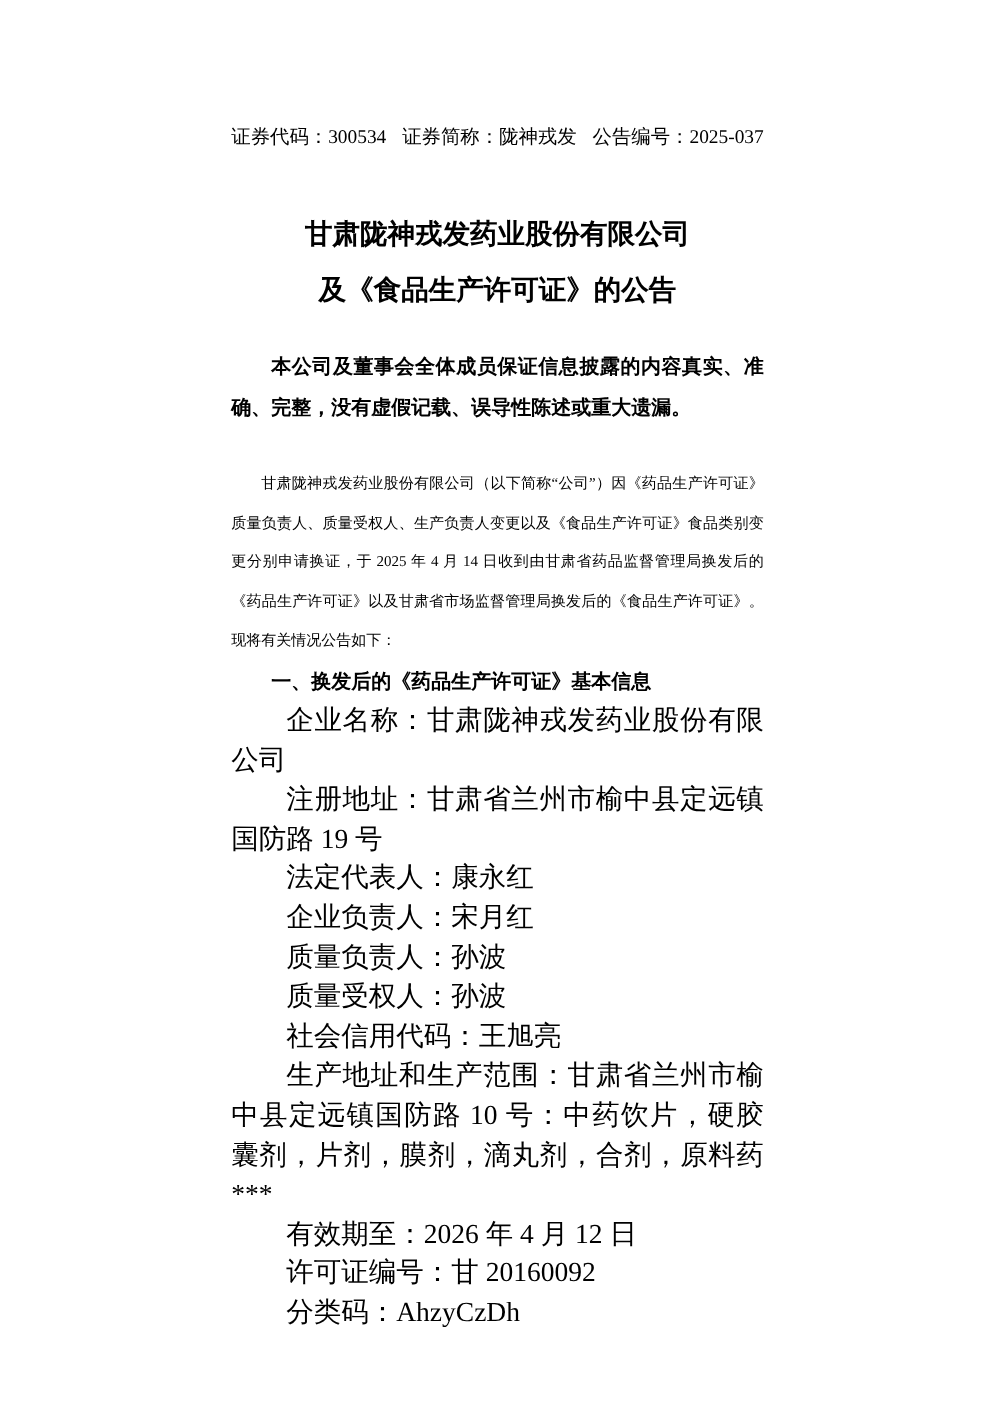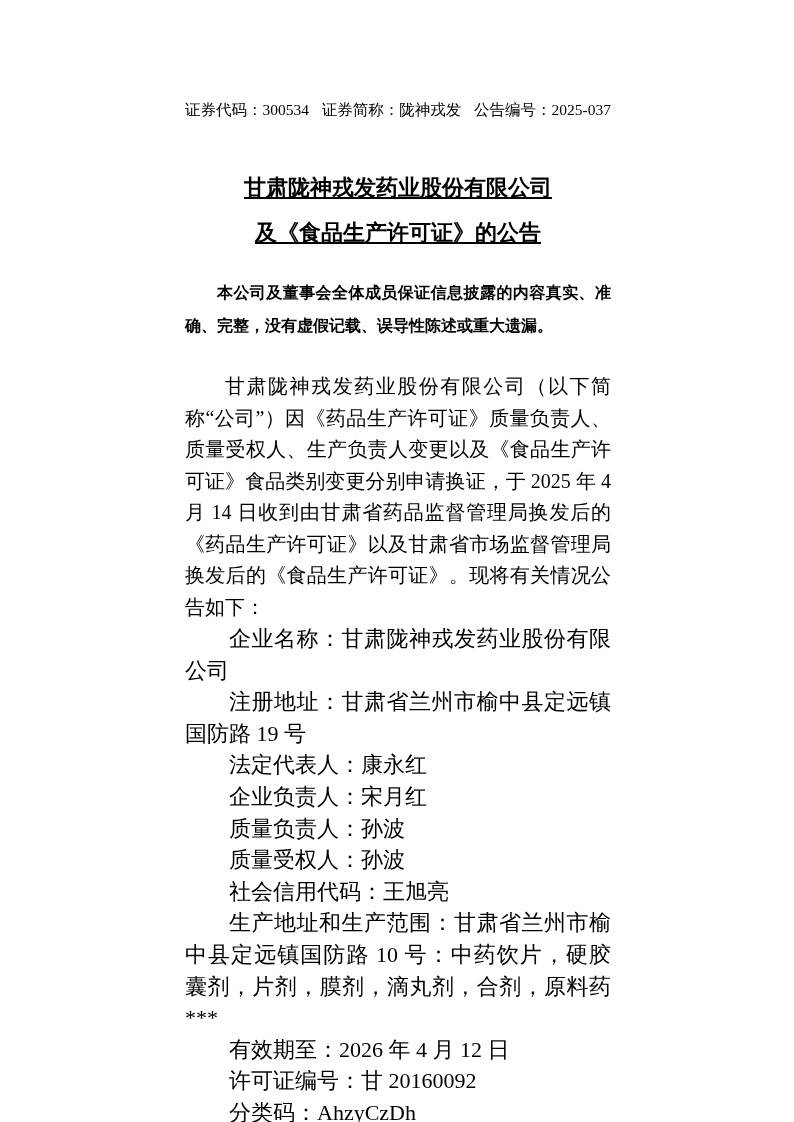--- a/index.html
+++ b/index.html
@@ -31,34 +31,33 @@
   .title-block {
     margin-top: 45px;
     text-align: center;
     font-family: "DejaVu Sans", "Liberation Sans", sans-serif;
     font-weight: bold;
     font-size: 22px;
     line-height: 45px;
   }
   .title-line {
     display: block;
-    text-decoration: underline;
   }
   .disclaimer {
     margin: 21px 0 0 0;
     font-family: "DejaVu Sans", "Liberation Sans", sans-serif;
     font-weight: bold;
     font-size: 16px;
     line-height: 33px;
     text-align: justify;
     text-indent: 2em;
   }
   .intro {
     margin: 29px 0 0 0;
-    font-size: 20px;
+    font-size: 12px;
     line-height: 31.5px;
     text-align: justify;
     text-indent: 2em;
   }
   .section-heading {
     margin: 0;
     font-family: "DejaVu Sans", "Liberation Sans", sans-serif;
     font-weight: bold;
     font-size: 16px;
     line-height: 31.5px;
@@ -85,20 +84,21 @@
 
   <div class="title-block">
     <span class="title-line">甘肃陇神戎发药业股份有限公司</span>
     <span class="title-line">及《食品生产许可证》的公告</span>
   </div>
 
   <p class="disclaimer">本公司及董事会全体成员保证信息披露的内容真实、准确、完整，没有虚假记载、误导性陈述或重大遗漏。</p>
 
   <p class="intro">甘肃陇神戎发药业股份有限公司（以下简称“公司”）因《药品生产许可证》质量负责人、质量受权人、生产负责人变更以及《食品生产许可证》食品类别变更分别申请换证，于 2025 年 4 月 14 日收到由甘肃省药品监督管理局换发后的《药品生产许可证》以及甘肃省市场监督管理局换发后的《食品生产许可证》。现将有关情况公告如下：</p>
 
+  <h2 class="section-heading">一、换发后的《药品生产许可证》基本信息</h2>
 
   <p class="item">企业名称：甘肃陇神戎发药业股份有限公司</p>
   <p class="item">注册地址：甘肃省兰州市榆中县定远镇国防路 19 号</p>
   <p class="item">法定代表人：康永红</p>
   <p class="item">企业负责人：宋月红</p>
   <p class="item">质量负责人：孙波</p>
   <p class="item">质量受权人：孙波</p>
   <p class="item">社会信用代码：王旭亮</p>
   <p class="item">生产地址和生产范围：甘肃省兰州市榆中县定远镇国防路 10 号：中药饮片，硬胶囊剂，片剂，膜剂，滴丸剂，合剂，原料药***</p>
   <p class="item">有效期至：2026 年 4 月 12 日</p>

